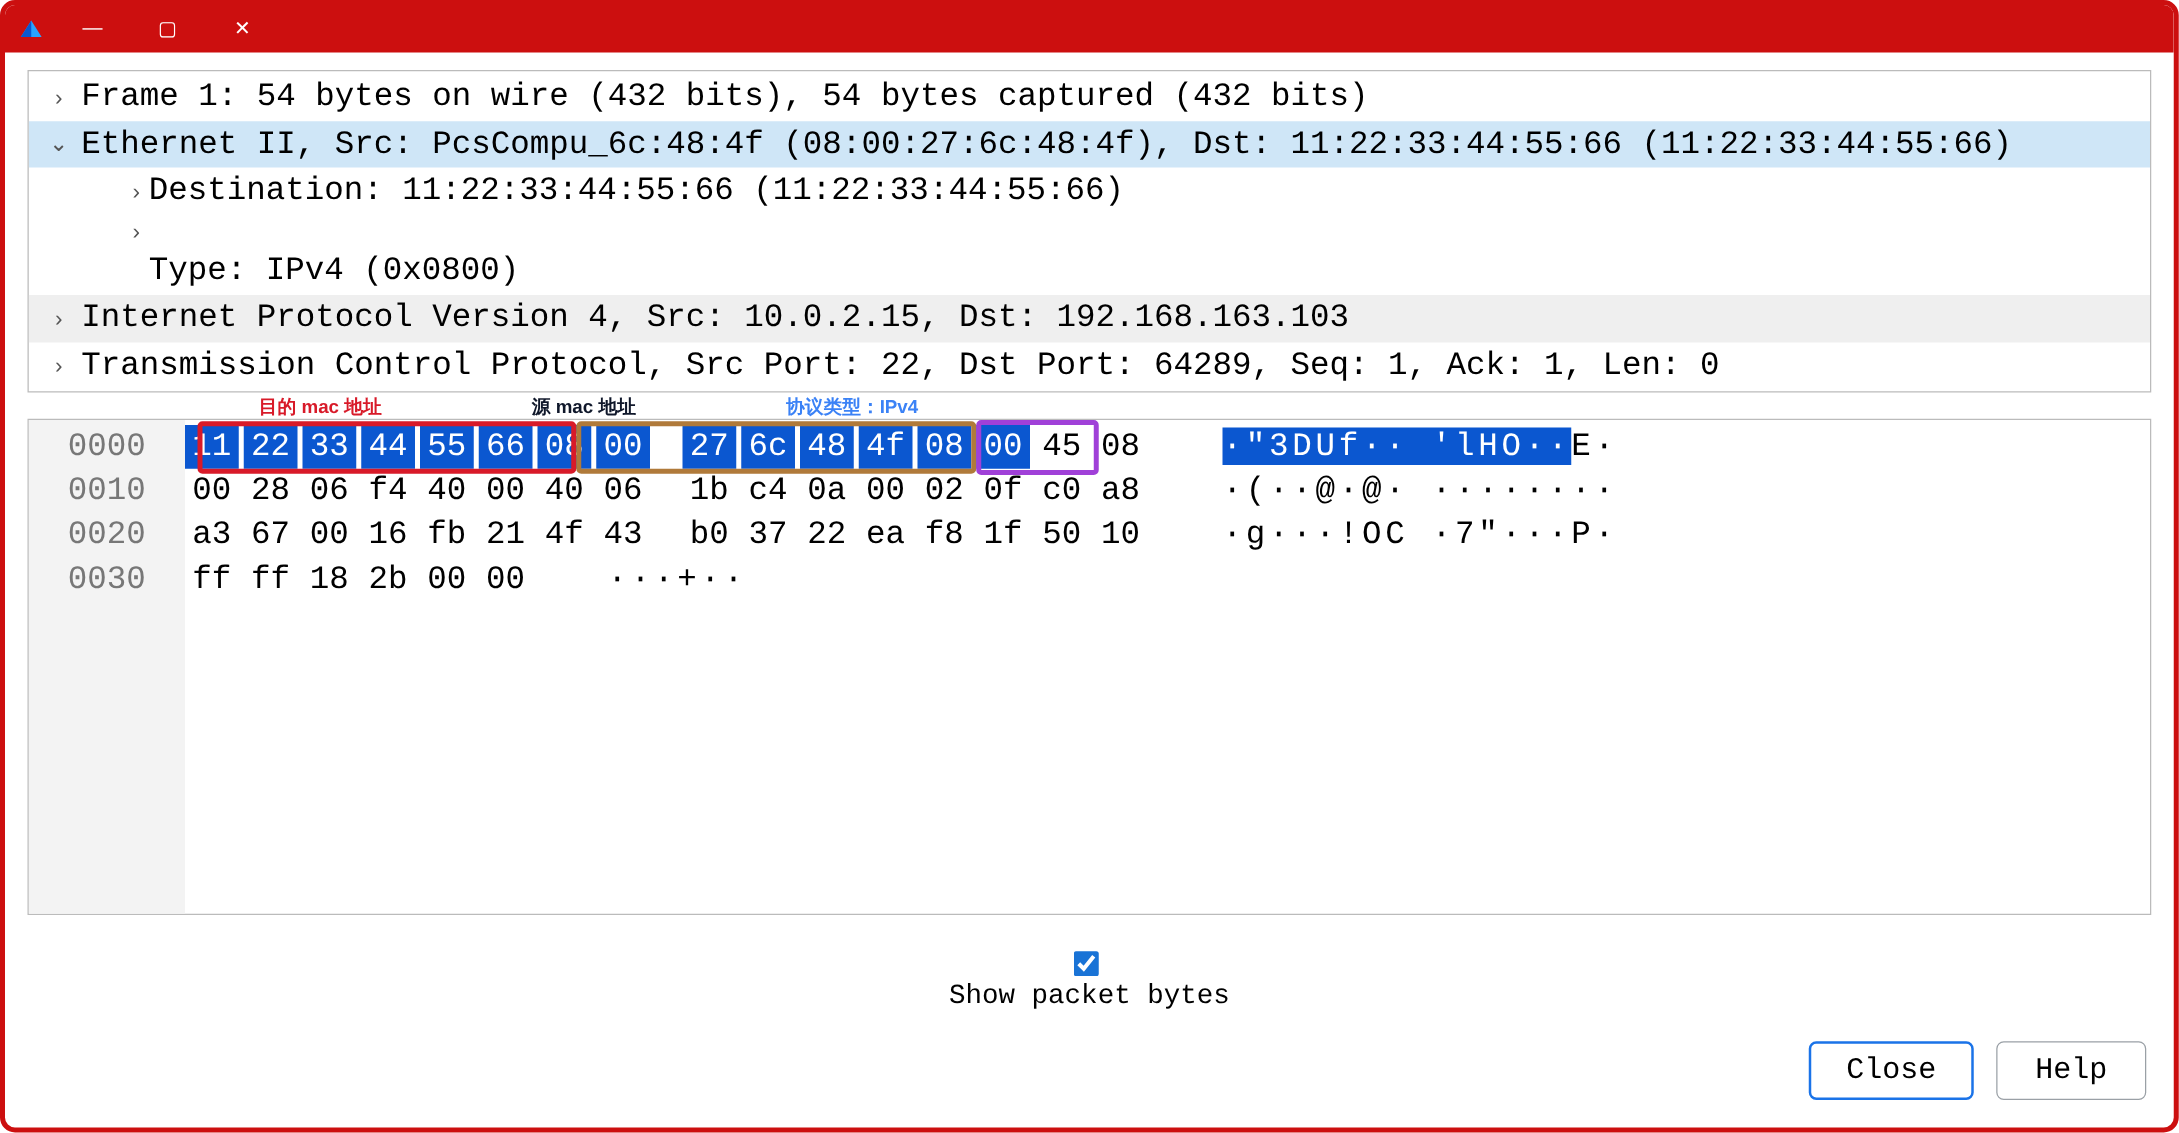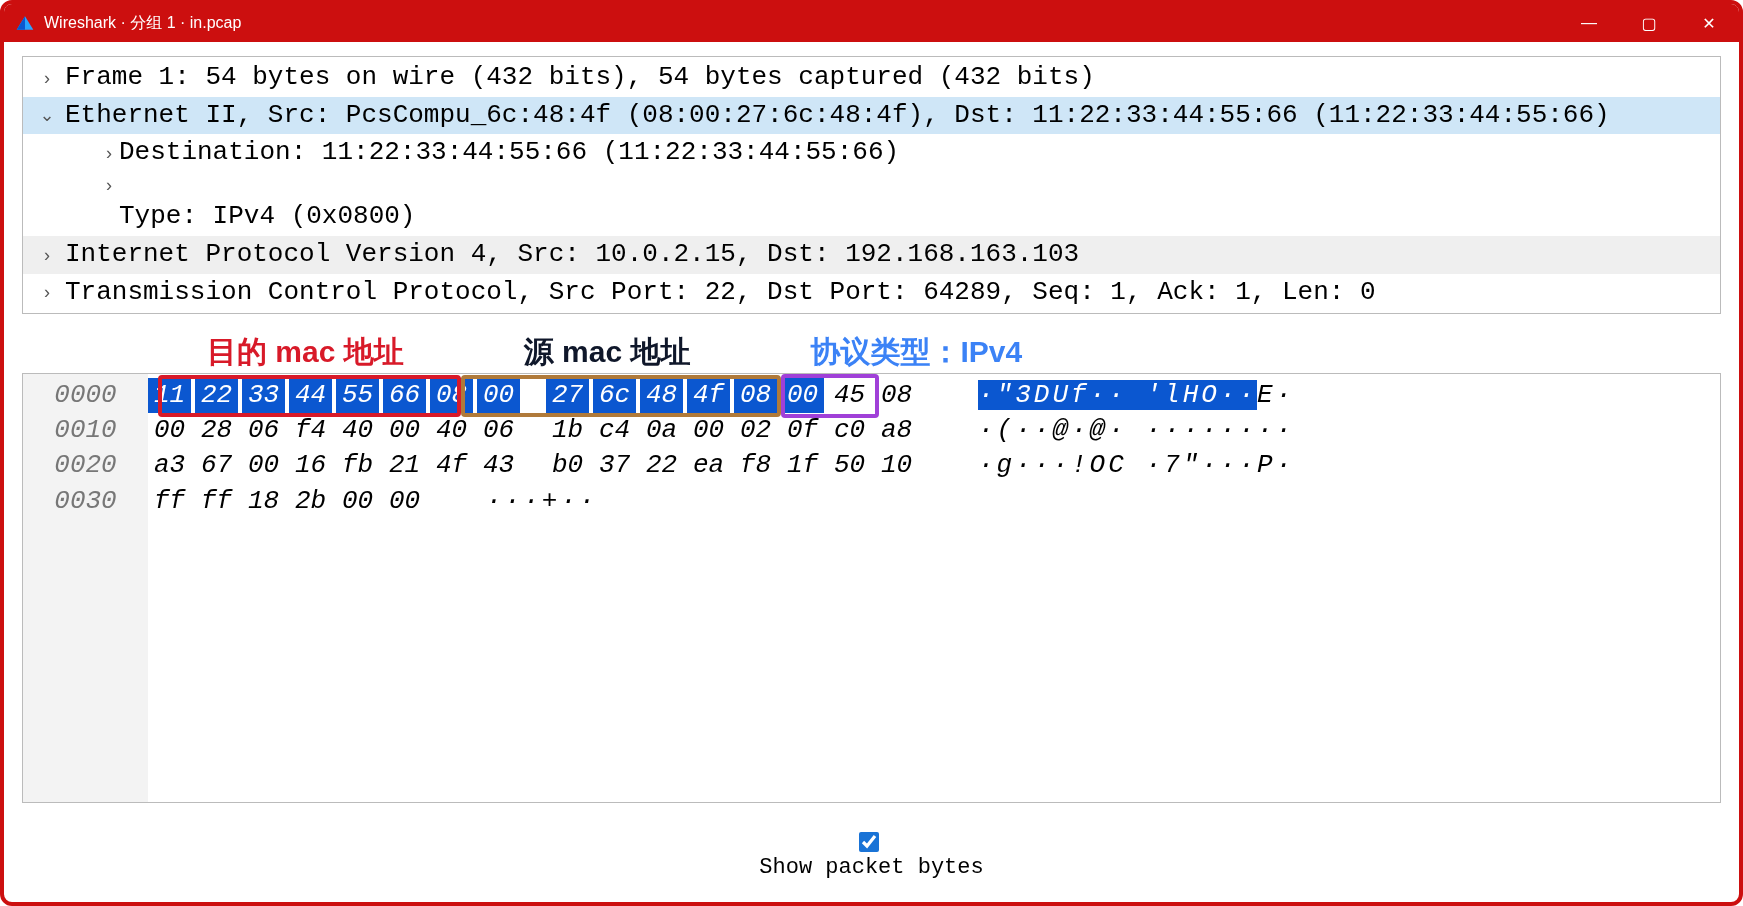--- a/index.html
+++ b/index.html
@@ -71,24 +71,24 @@
     cursor: pointer;
     user-select: none;
   }
   .tree-row .caret.blank { visibility: hidden; }
   .tree-row .lbl { }
   .indent { display:inline-block; width: 34px; }
 
   .anno-row {
     display: flex;
     font-weight: bold;
-    font-size: 30px;
+    font-size: 15px;
     padding-left: 185px;
     gap: 120px;
-    margin-top: 18px;
+    margin-top: 2px;
     font-family: "Microsoft YaHei", "Segoe UI", sans-serif;
   }
   .anno-dst { color: #d81a29; }
   .anno-src { color: #0f172a; }
   .anno-typ { color: #3b82f6; }
 
   .hex-pane {
     border: 1px solid #bbb;
     font-family: Consolas, "Courier New", monospace;
     font-size: 26px;
@@ -102,21 +102,20 @@
     position: absolute;
     left: 0; top: 0; bottom: 0;
     width: 125px;
     background: #f3f3f3;
   }
   .hex-line {
     display: flex;
     position: relative;
     padding-right: 10px;
     align-items: center;
-    font-style: italic;
   }
   .hex-off {
     width: 125px;
     text-align: center;
     color: #777;
     z-index: 1;
   }
   .hex-bytes {
     display: flex;
     flex-wrap: nowrap;
@@ -205,21 +204,20 @@
 </head>
 <body>
 
 <div class="titlebar">
   <span class="ws-icon">
     <svg viewBox="0 0 24 24">
         <path fill="#2aa3ff" d="M2 20 L12 4 L22 20 Z"></path>
         <path fill="#0b57d0" d="M2 20 L12 4 L12 20 Z"></path>
       </svg>
   </span>
-  <span class="title-text">Wireshark · 分组 1 · in.pcap</span>
   <div class="winbtns">
     <div class="winbtn">—</div>
     <div class="winbtn">▢</div>
     <div class="winbtn">✕</div>
   </div>
 </div>
 
 <div class="content">
 
   <div class="tree-pane">
@@ -292,15 +290,19 @@
           <span class="hex-ascii"><span>···+··</span></span>
         </div>
       </div>
   </div>
 
   <div class="bottom-bar">
     <label class="chk-row">
       <input type="checkbox" checked="" style="">
       <span>Show packet bytes</span>
     </label>
+    <div class="btn-row">
+      <button class="btn primary">Close</button>
+      <button class="btn">Help</button>
+    </div>
   </div>
 
 </div>
 
 </body></html>

